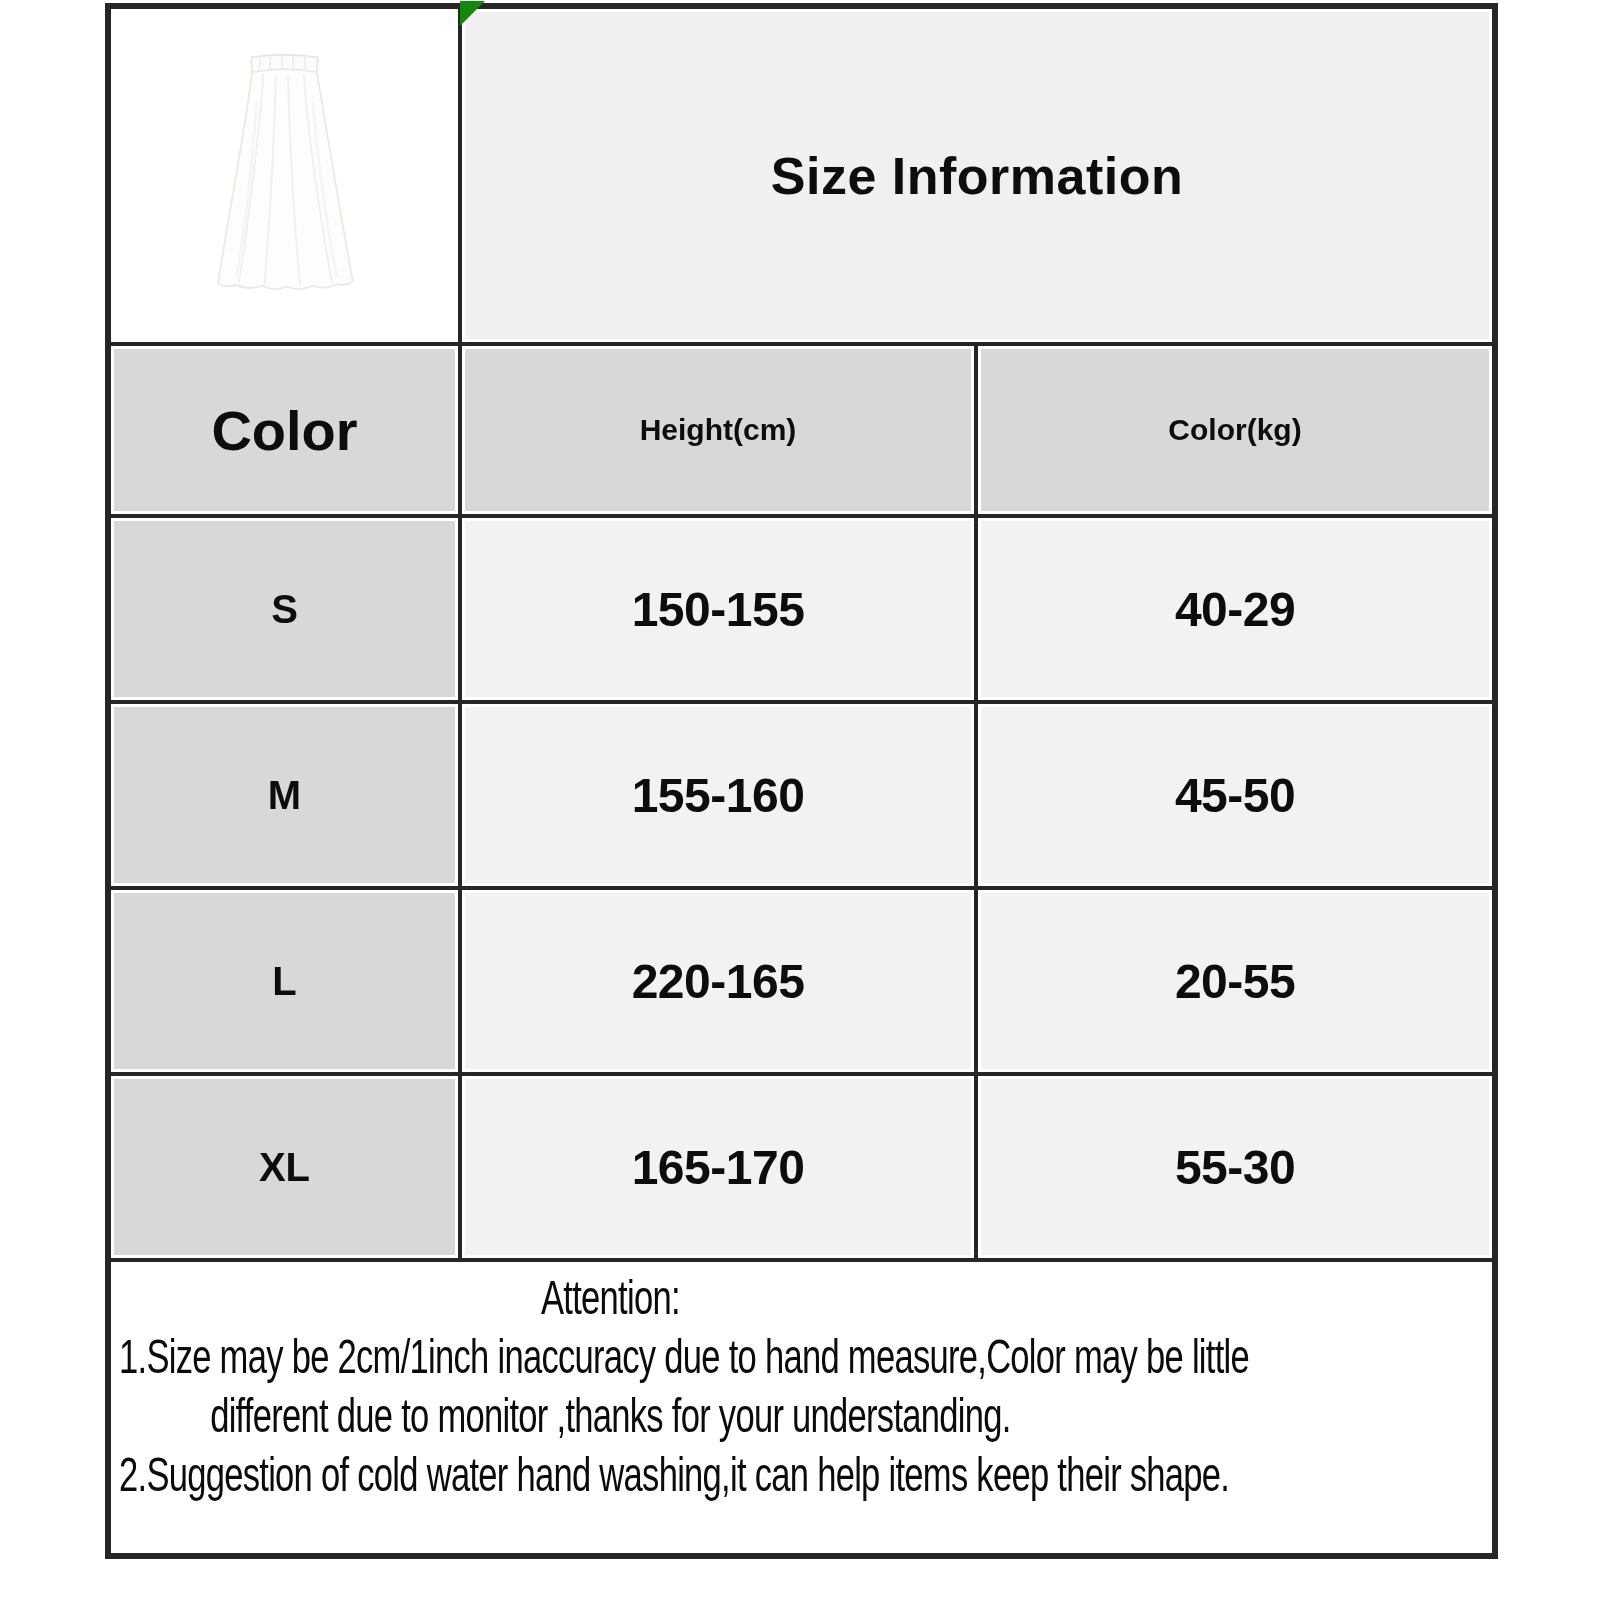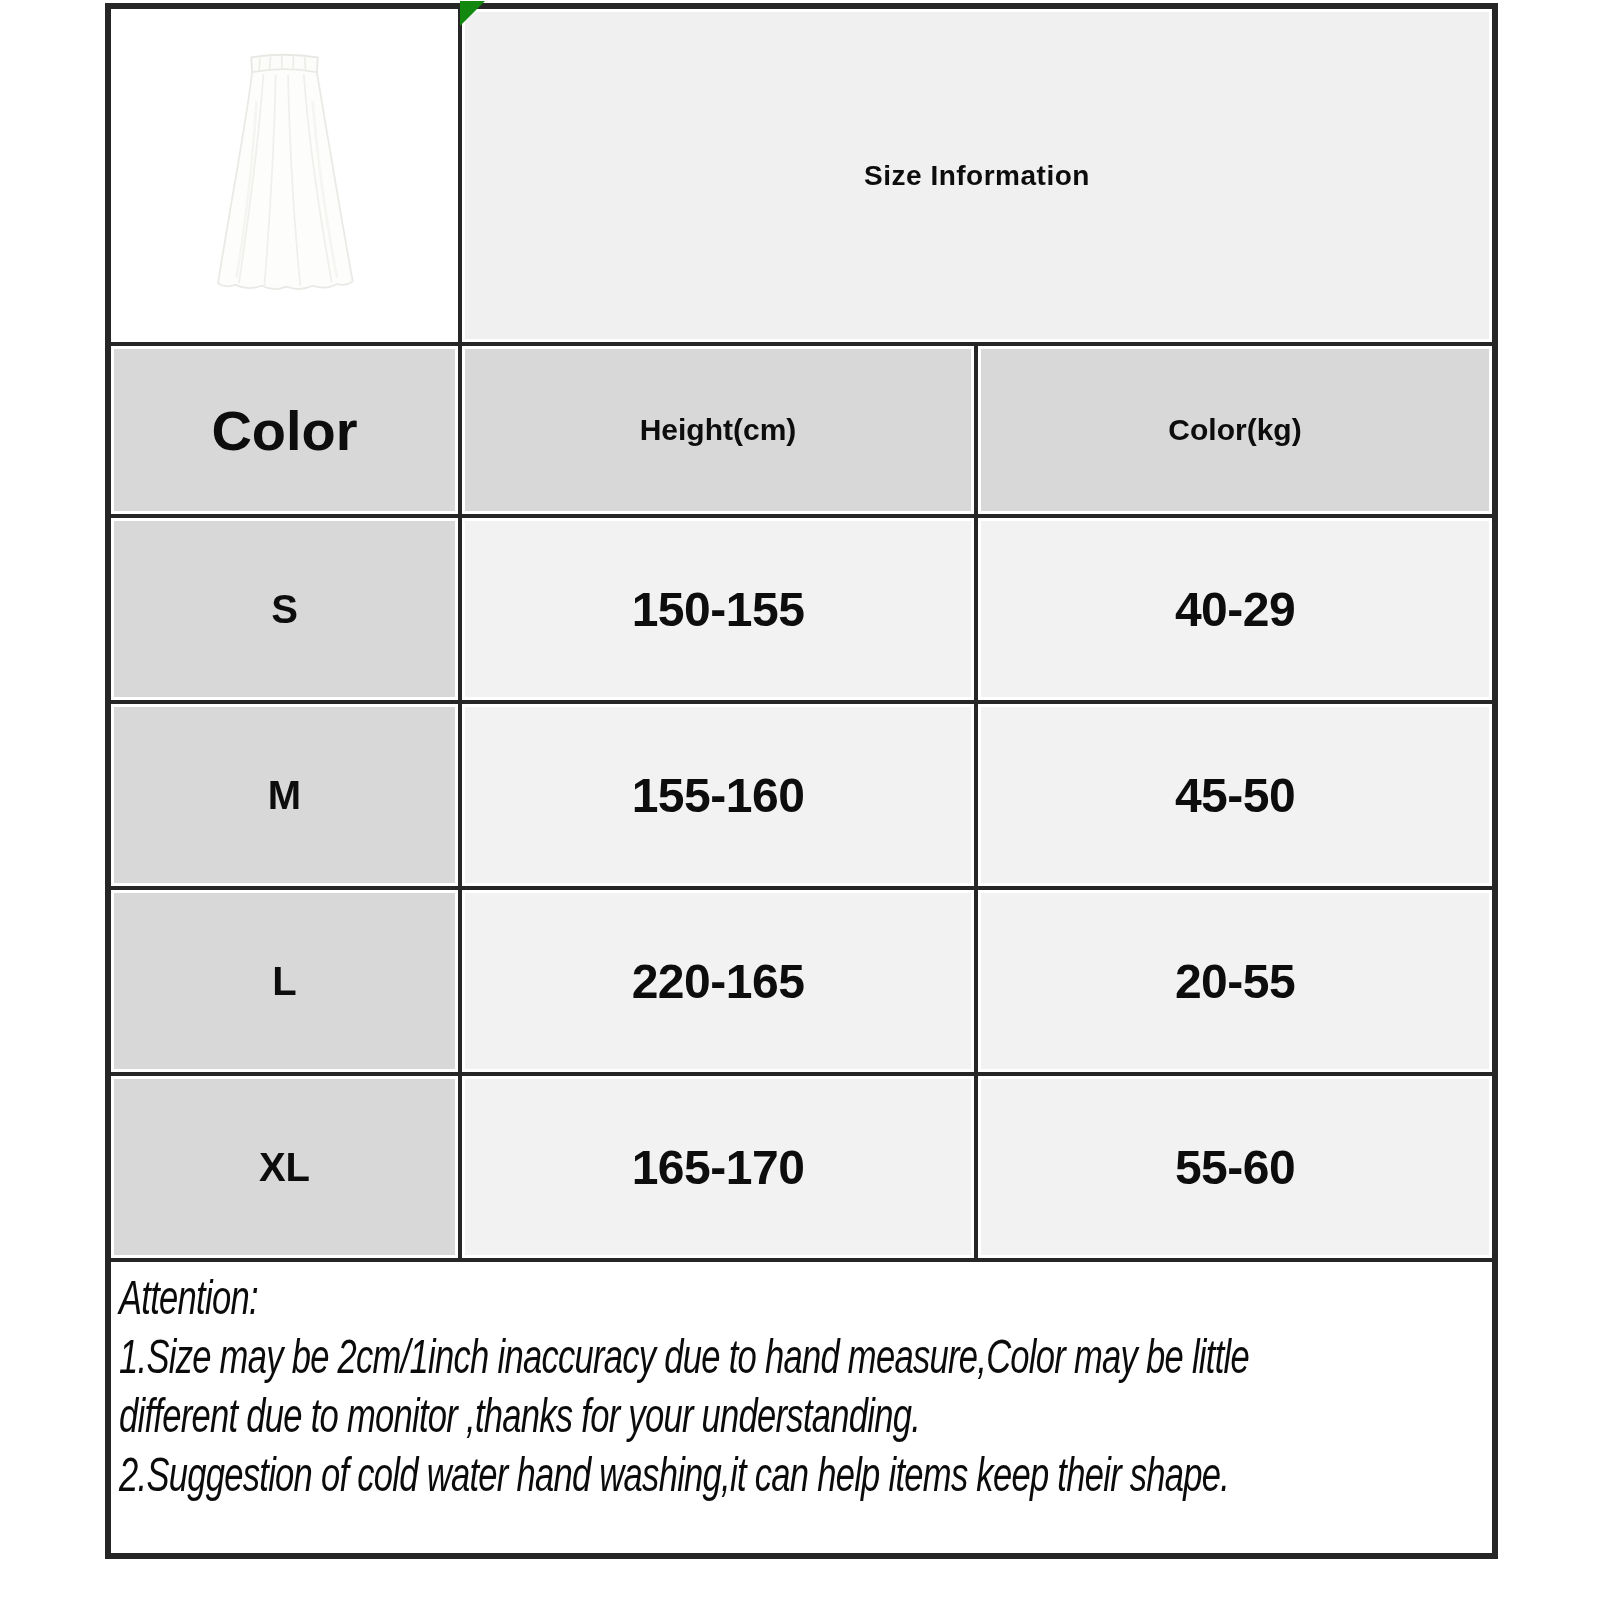--- a/index.html
+++ b/index.html
@@ -27,40 +27,40 @@
   td,th{
     border:4px solid var(--border);
     box-shadow:inset 0 0 0 3px #ffffff;
     text-align:center;vertical-align:middle;
     padding:0;color:var(--ink);
   }
 
   
   td.image-cell{height:338px;background:#ffffff;}
   td.title-cell{background:var(--title-bg);position:relative;}
-  .title-text{font-size:28px;font-weight:bold;letter-spacing:0.5px;}
+  .title-text{font-size:52px;font-weight:bold;letter-spacing:0.5px;}
   .corner-marker{
     position:absolute;top:-8px;left:-2px;width:0;height:0;
     border-top:25px solid var(--marker-green);
     border-right:25px solid transparent;
   }
 
   
   th{background:var(--header-bg);}
   th.col-size{height:172px;font-size:56px;font-weight:bold;}
   th.col-metric{font-size:30px;font-weight:bold;}
 
   
   td.size-label{height:186px;background:var(--header-bg);font-size:40px;font-weight:bold;}
   td.value{background:var(--cell-bg);font-size:48px;font-weight:bold;letter-spacing:-0.5px;}
 
   
   td.attention-cell{
-    height:296px;background:#ffffff;text-align:left;vertical-align:top;
-    padding:6px 8px;box-shadow:none;font-style:italic;
+    height:296px;background:#ffffff;text-align:center;vertical-align:top;
+    padding:6px 8px;box-shadow:none;
   }
   .attention-line{
     font-size:48px;line-height:59px;letter-spacing:-1px;
     transform:scaleX(0.72);transform-origin:0 50%;
     white-space:nowrap;font-weight:normal;color:#0b0b0b;
   }
 
   .skirt-wrap{display:flex;align-items:center;justify-content:center;height:100%;}
 </style>
 </head>
@@ -125,21 +125,21 @@
       <td class="value">45-50</td>
     </tr>
     <tr>
       <td class="size-label">L</td>
       <td class="value">220-165</td>
       <td class="value">20-55</td>
     </tr>
     <tr>
       <td class="size-label">XL</td>
       <td class="value">165-170</td>
-      <td class="value">55-60</td>
+      <td class="value">55-30</td>
     </tr>
 
     <tr>
       <td class="attention-cell" colspan="3">
         <div class="attention-line">Attention:</div>
         <div class="attention-line">1.Size may be 2cm/1inch inaccuracy due to hand measure,Color may be little</div>
         <div class="attention-line">different due to monitor ,thanks for your understanding.</div>
         <div class="attention-line">2.Suggestion of cold water hand washing,it can help items keep their shape.</div>
       </td>
     </tr>

